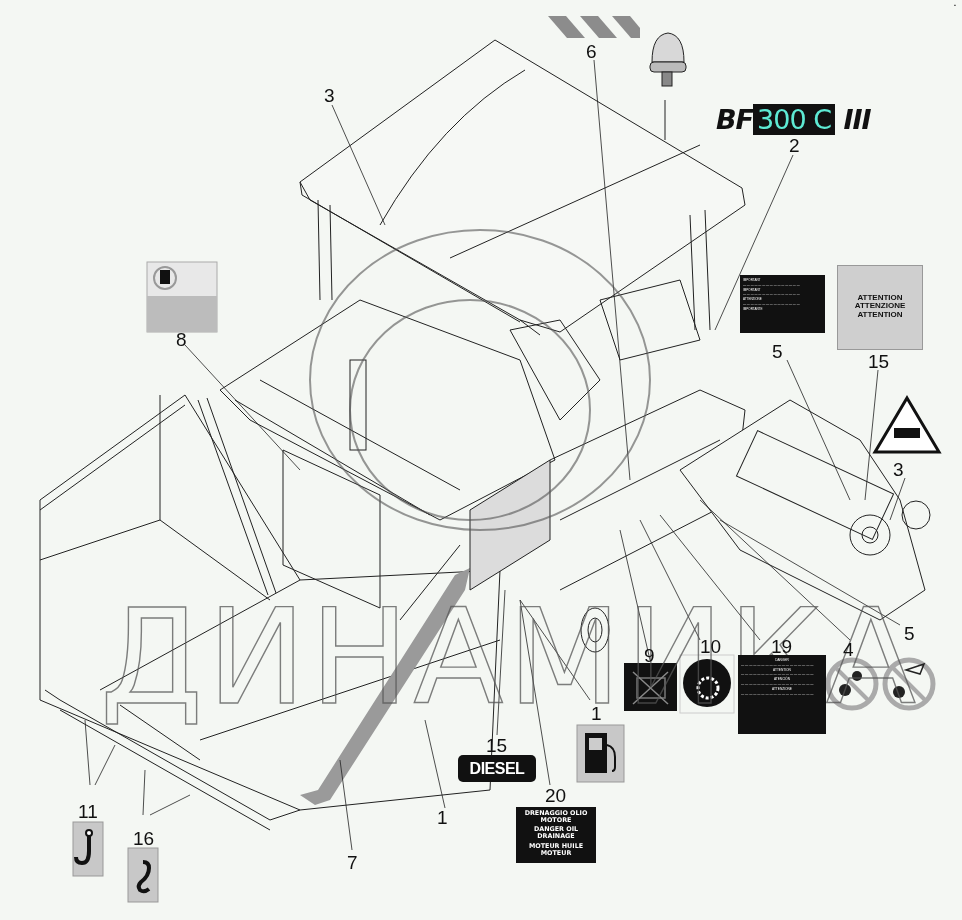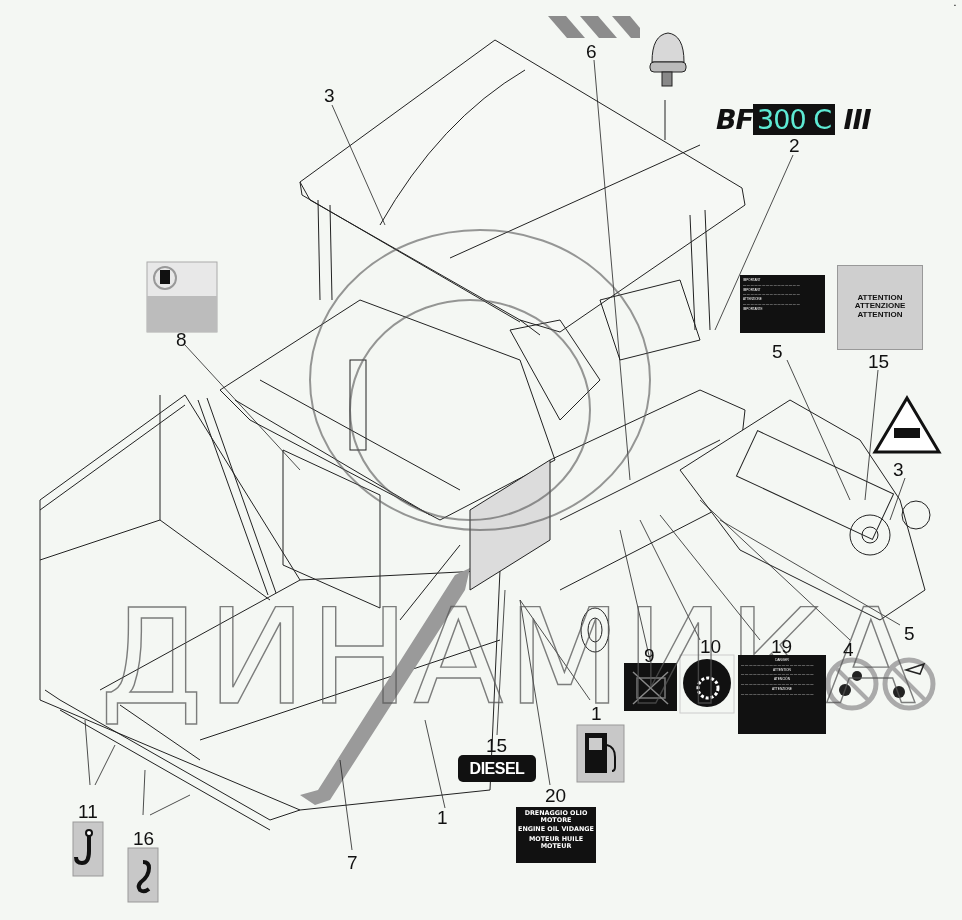--- a/index.html
+++ b/index.html
@@ -214,21 +214,21 @@
   <div style="text-align:center">ATENCIÓN</div>
   <div>— — — — — — — — — — — — — — — — — —</div>
   <div style="text-align:center">ATTENZIONE</div>
   <div>— — — — — — — — — — — — — — — — — —</div>
 </div>
 
 <div class="decal dark diesel">DIESEL</div>
 
 <div class="decal dark drain">
   <div>DRENAGGIO OLIO MOTORE</div>
-  <div>ENGINE OIL VIDANGE</div>
+  <div>DANGER OIL DRAINAGE</div>
   <div>MOTEUR HUILE MOTEUR</div>
 </div>
 
 <div class="callout" style="left:437px;top:808px">1</div>
 <div class="callout" style="left:789px;top:136px">2</div>
 <div class="callout" style="left:324px;top:86px">3</div>
 <div class="callout" style="left:843px;top:640px">4</div>
 <div class="callout" style="left:904px;top:624px">5</div>
 <div class="callout" style="left:586px;top:42px">6</div>
 <div class="callout" style="left:347px;top:853px">7</div>

